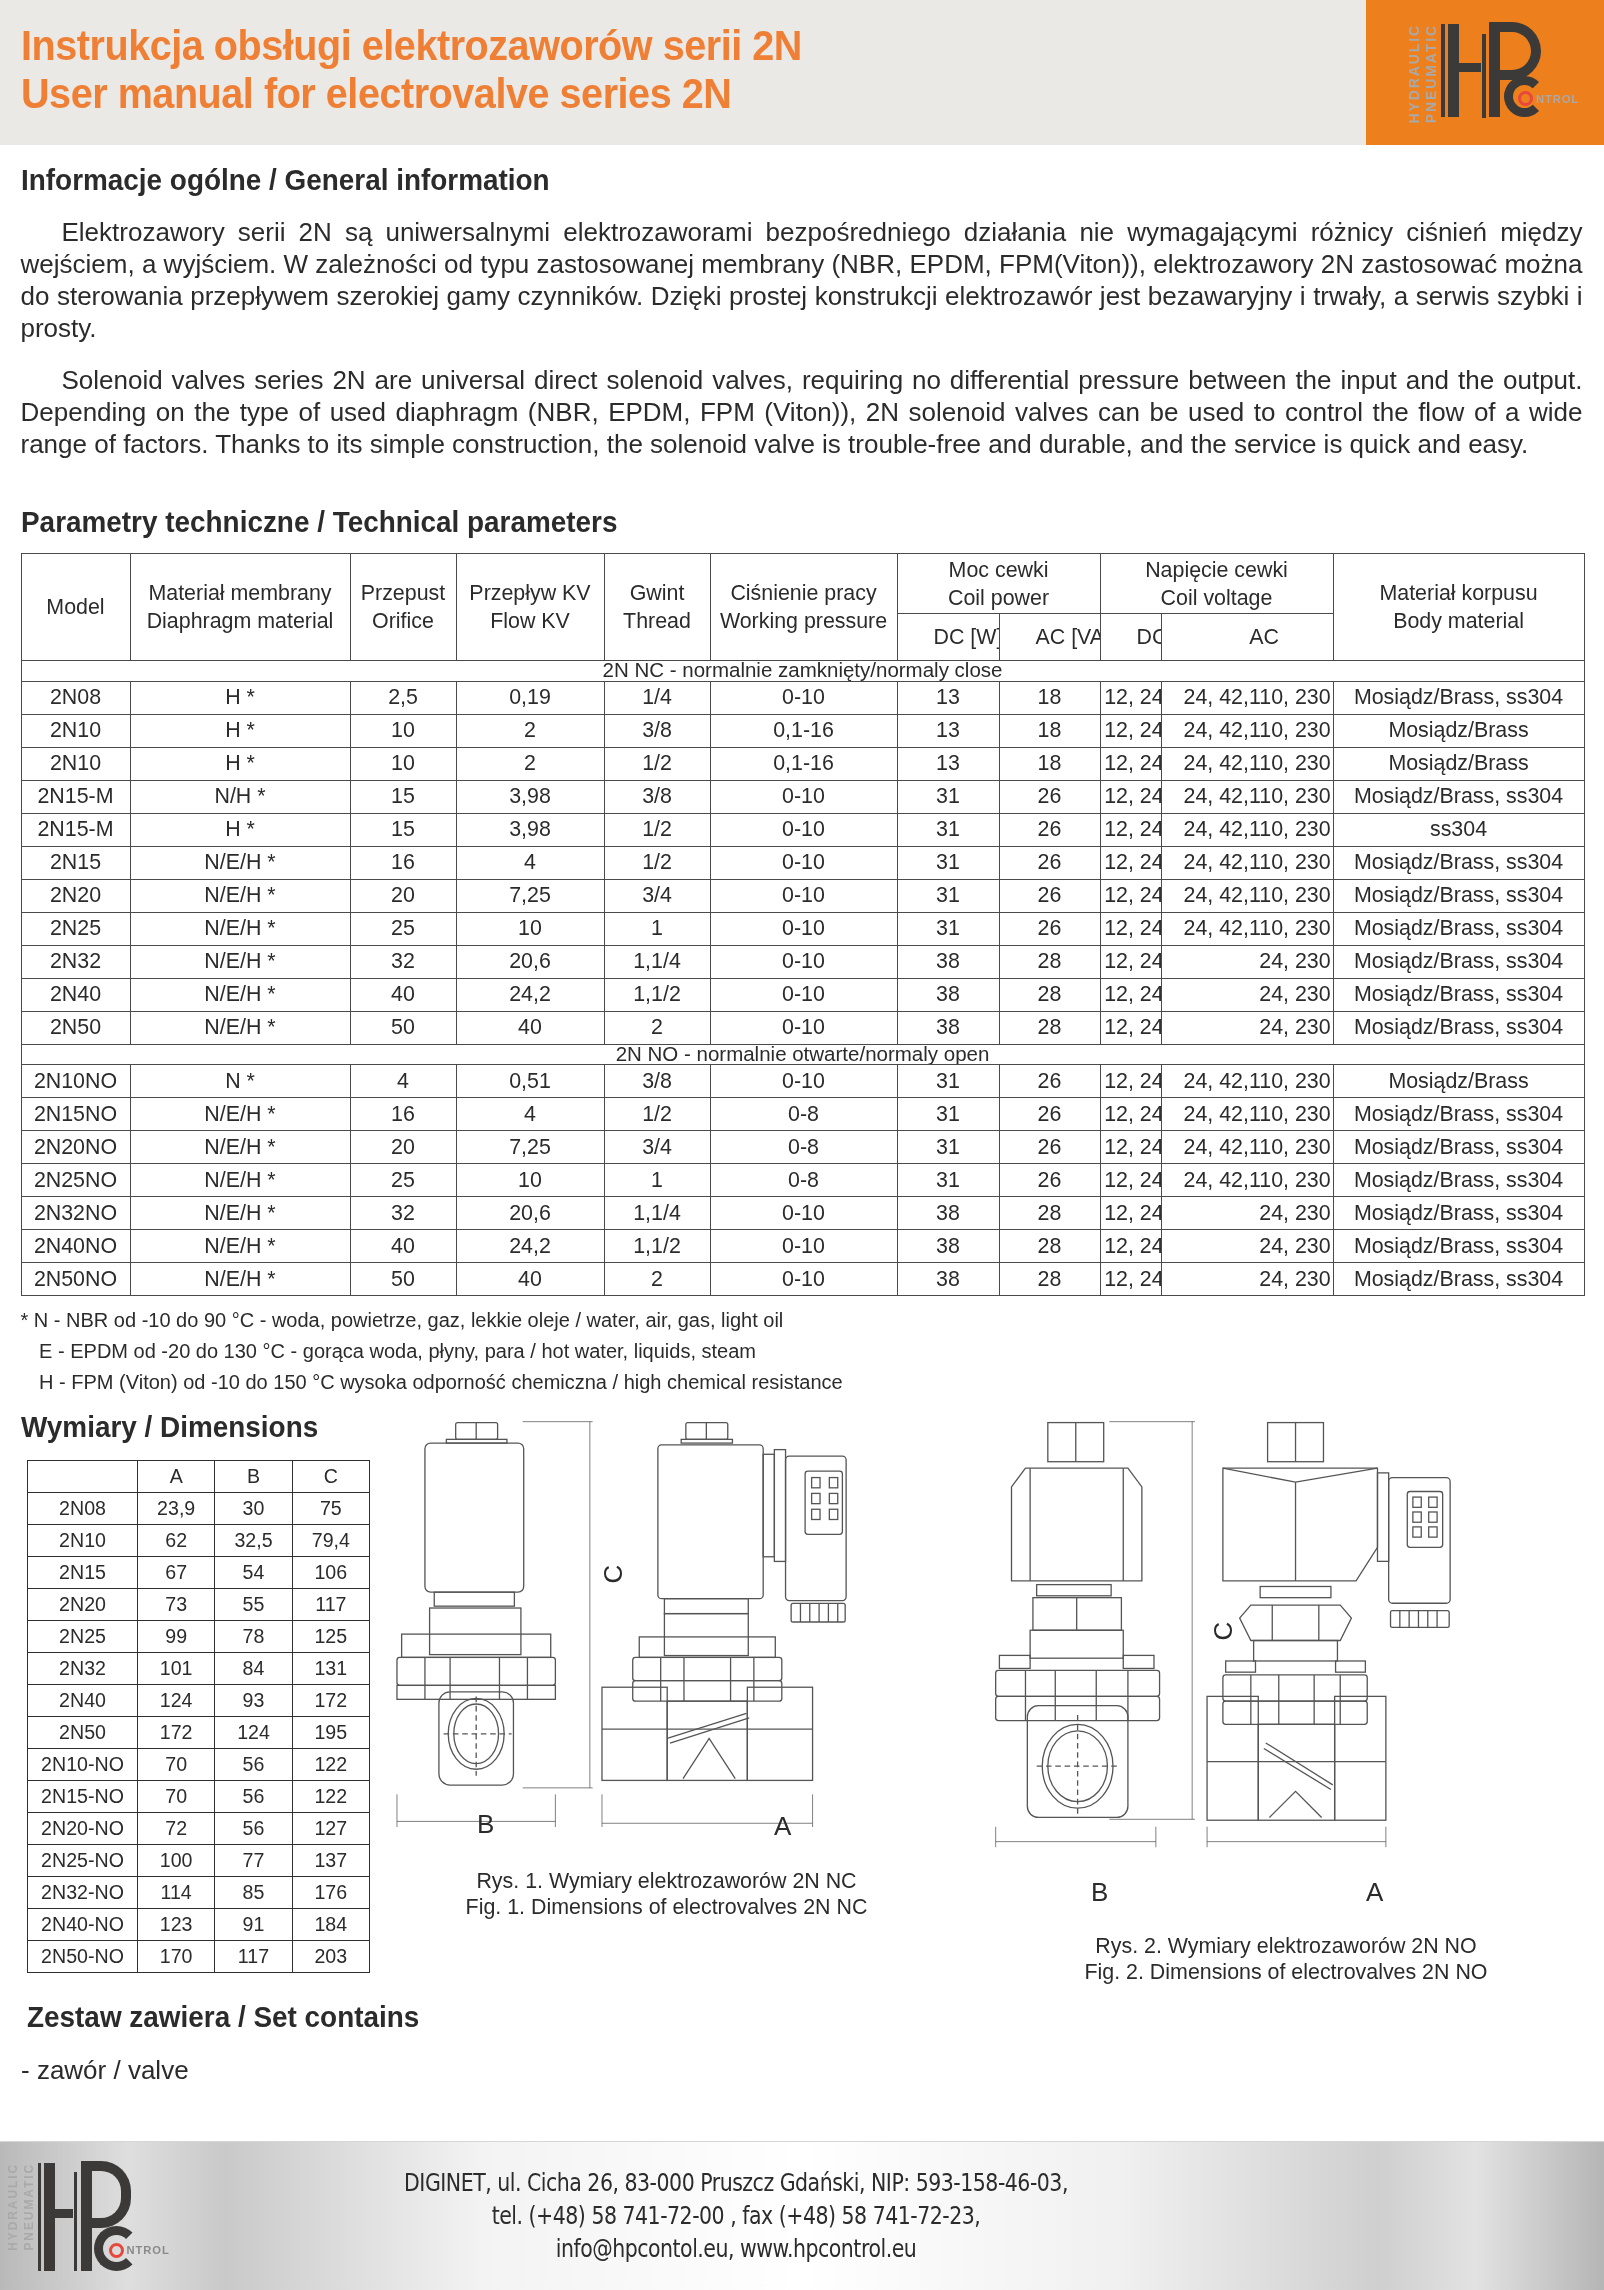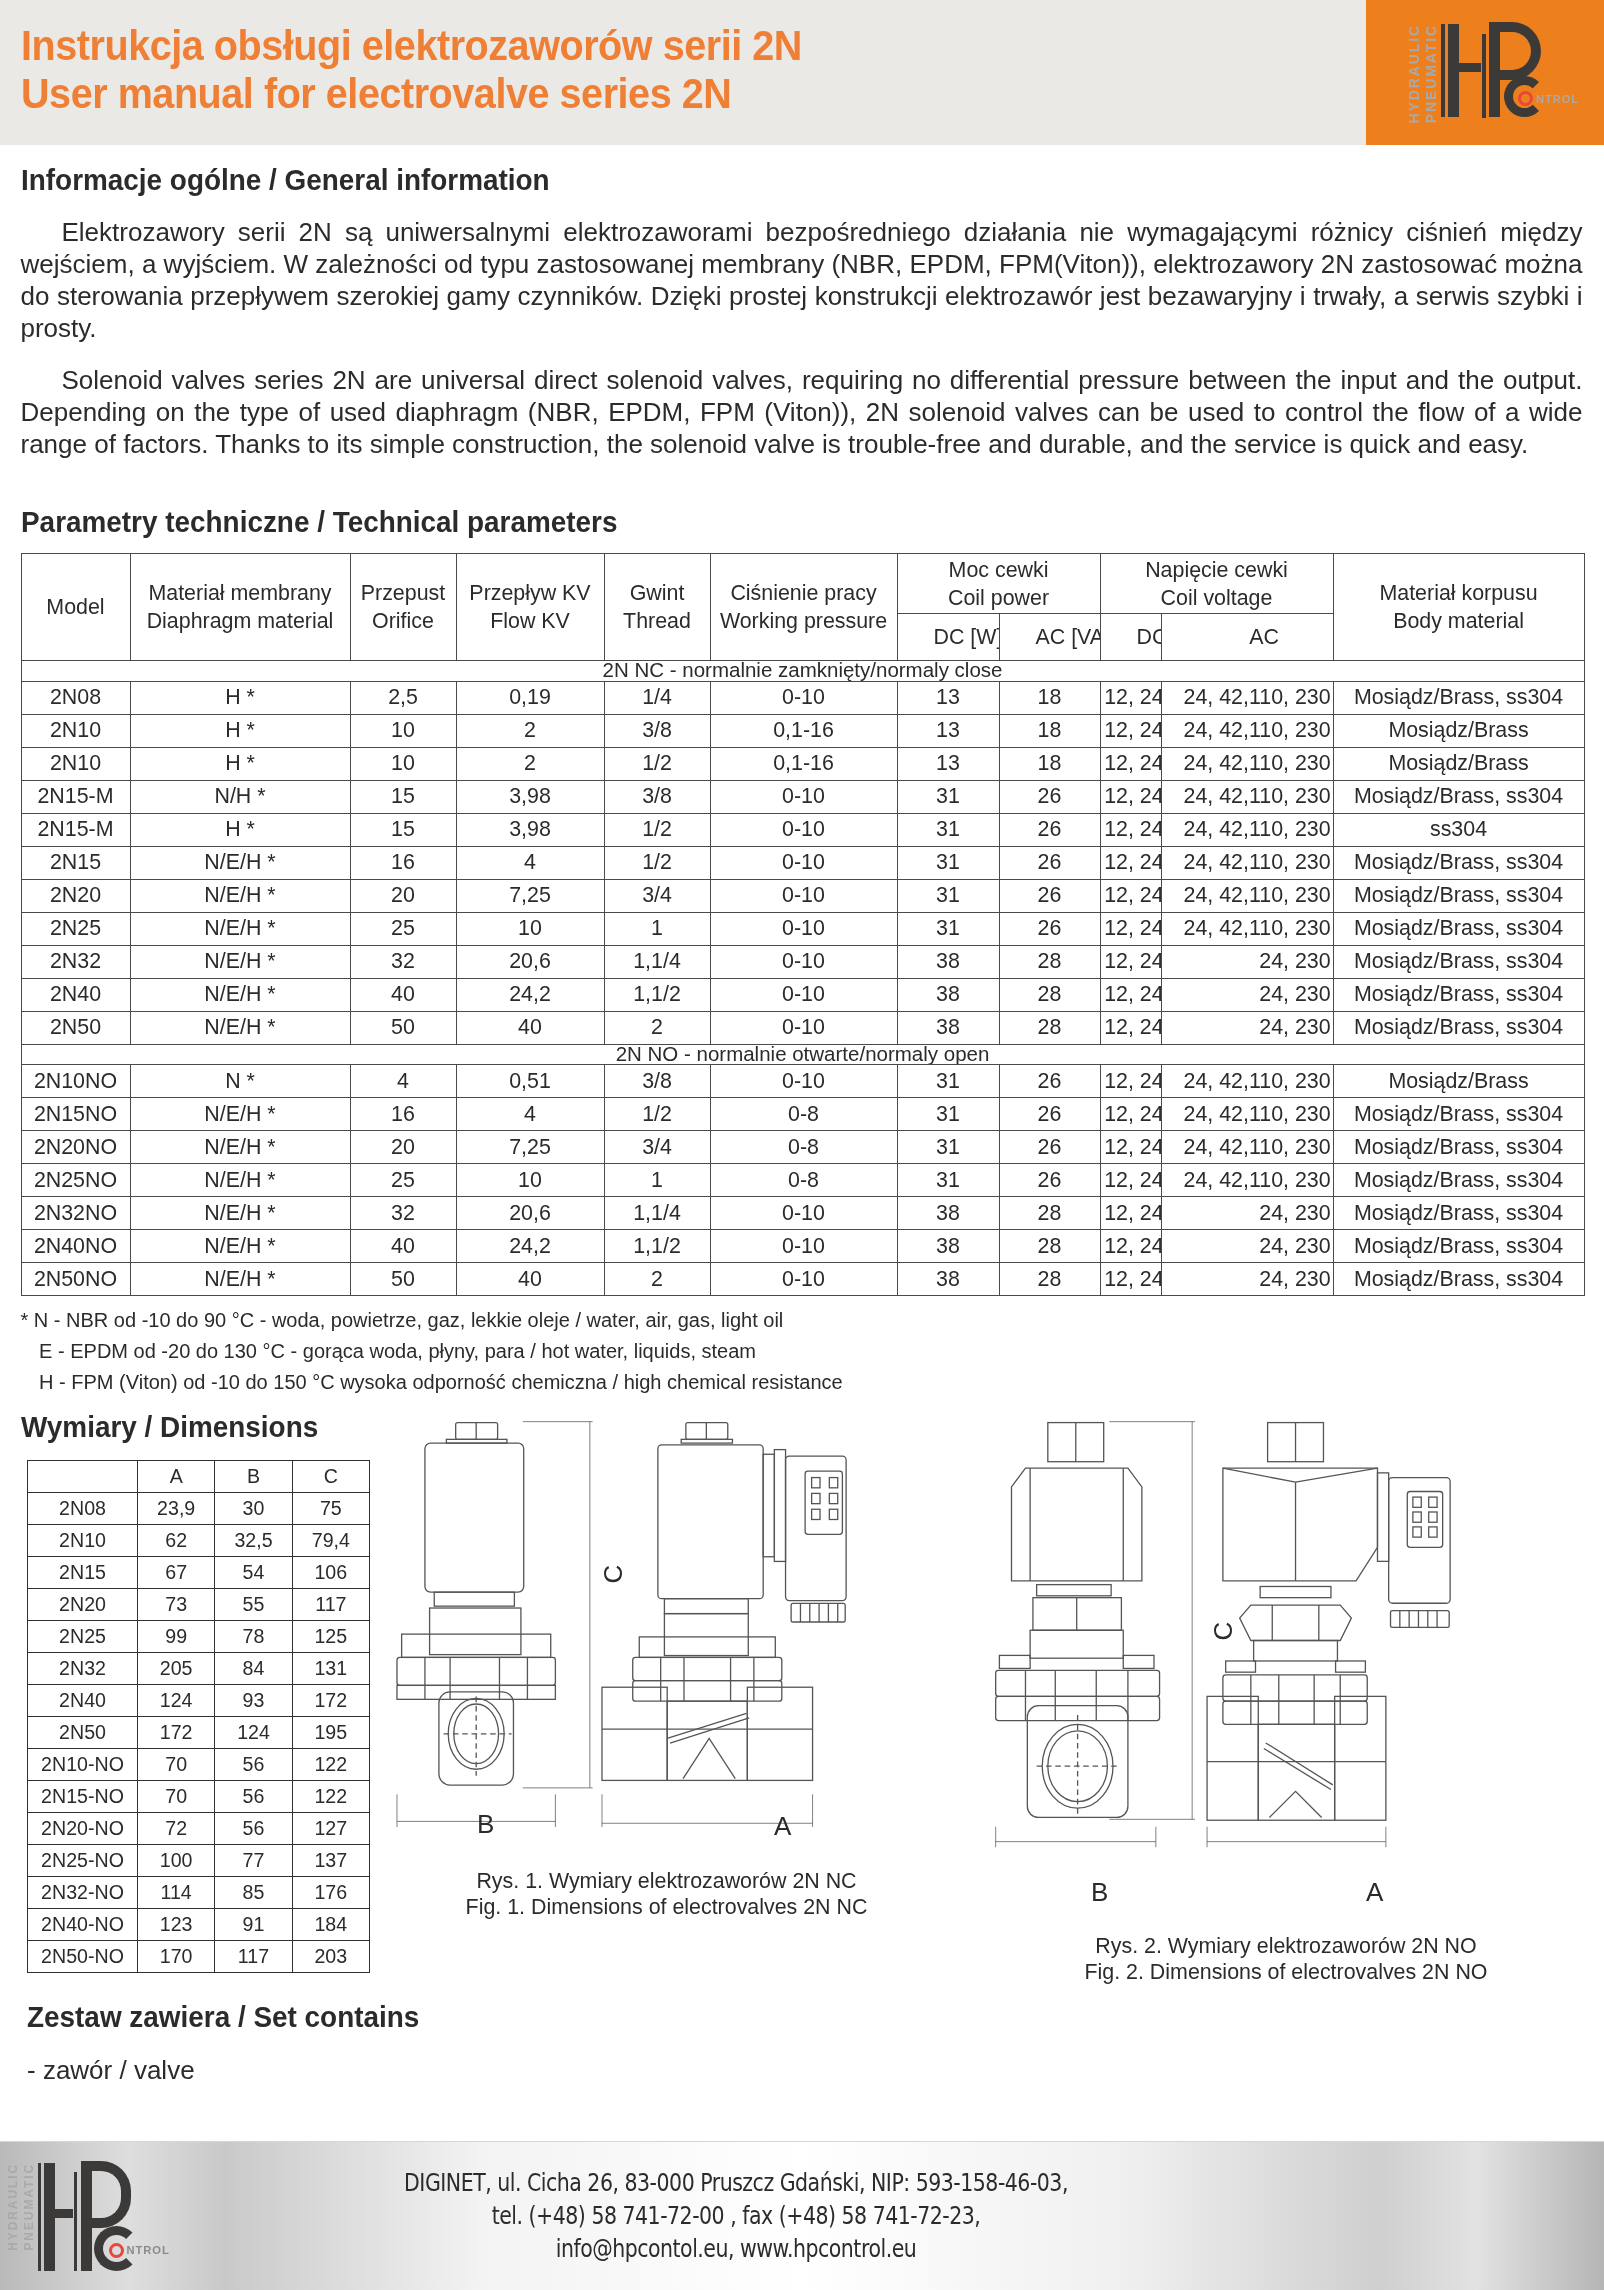--- a/index.html
+++ b/index.html
@@ -35,21 +35,21 @@
   .notes { position: absolute; left: 20.5px; top: 1305px; font-size: 20px; line-height: 31px; color: #2b2b2b; white-space: nowrap; }
   .notes div.sub { padding-left: 18.6px; }
 
   table.dims { position: absolute; left: 27px; top: 1460px; width: 343px; border-collapse: collapse; table-layout: fixed; font-size: 19.6px; }
   table.dims td, table.dims th { border: 1.9px solid #2f2f2f; text-align: center; height: 32px; font-weight: normal; color: #2b2b2b; }
   table.dims col.c0 { width: 110px; }
 
   .drawing { position: absolute; }
   .caption { position: absolute; text-align: center; font-size: 21.4px; line-height: 26px; color: #2b2b2b; white-space: nowrap; }
 
-  .set-list { position: absolute; left: 27px; top: 2053px; font-size: 26px; line-height: 34px; color: #2b2b2b; white-space: nowrap; }
+  .set-list { position: absolute; left: 21px; top: 2053px; font-size: 26px; line-height: 34px; color: #2b2b2b; white-space: nowrap; }
 
   .footer { position: absolute; left: 0; top: 2141px; width: 1604px; height: 149px;
     background: linear-gradient(90deg, #b9b9b9 0%, #dedede 8%, #c9c9c9 14%, #f3f3f3 30%, #ffffff 50%, #f0f0f0 70%, #cfcfcf 86%, #e2e2e2 92%, #b5b5b5 100%); border-top: 1.9px solid #d6d6d6; }
   .footer .addr { position: absolute; left: 270px; width: 932px; top: 24px; text-align: center; font-size: 25px; line-height: 33px; color: #2b2b2b; font-family: "DejaVu Sans", sans-serif; letter-spacing: -0.6px; transform: scaleX(0.82); transform-origin: center; }
 </style>
 </head>
 <body>
 
 <div class="header">
   <div class="title pl">Instrukcja obsługi elektrozaworów serii 2N</div>
@@ -425,21 +425,21 @@
         <td>117</td>
       </tr>
       <tr>
         <td>2N25</td>
         <td>99</td>
         <td>78</td>
         <td>125</td>
       </tr>
       <tr>
         <td>2N32</td>
-        <td>205</td>
+        <td>101</td>
         <td>84</td>
         <td>131</td>
       </tr>
       <tr>
         <td>2N40</td>
         <td>124</td>
         <td>93</td>
         <td>172</td>
       </tr>
       <tr>

